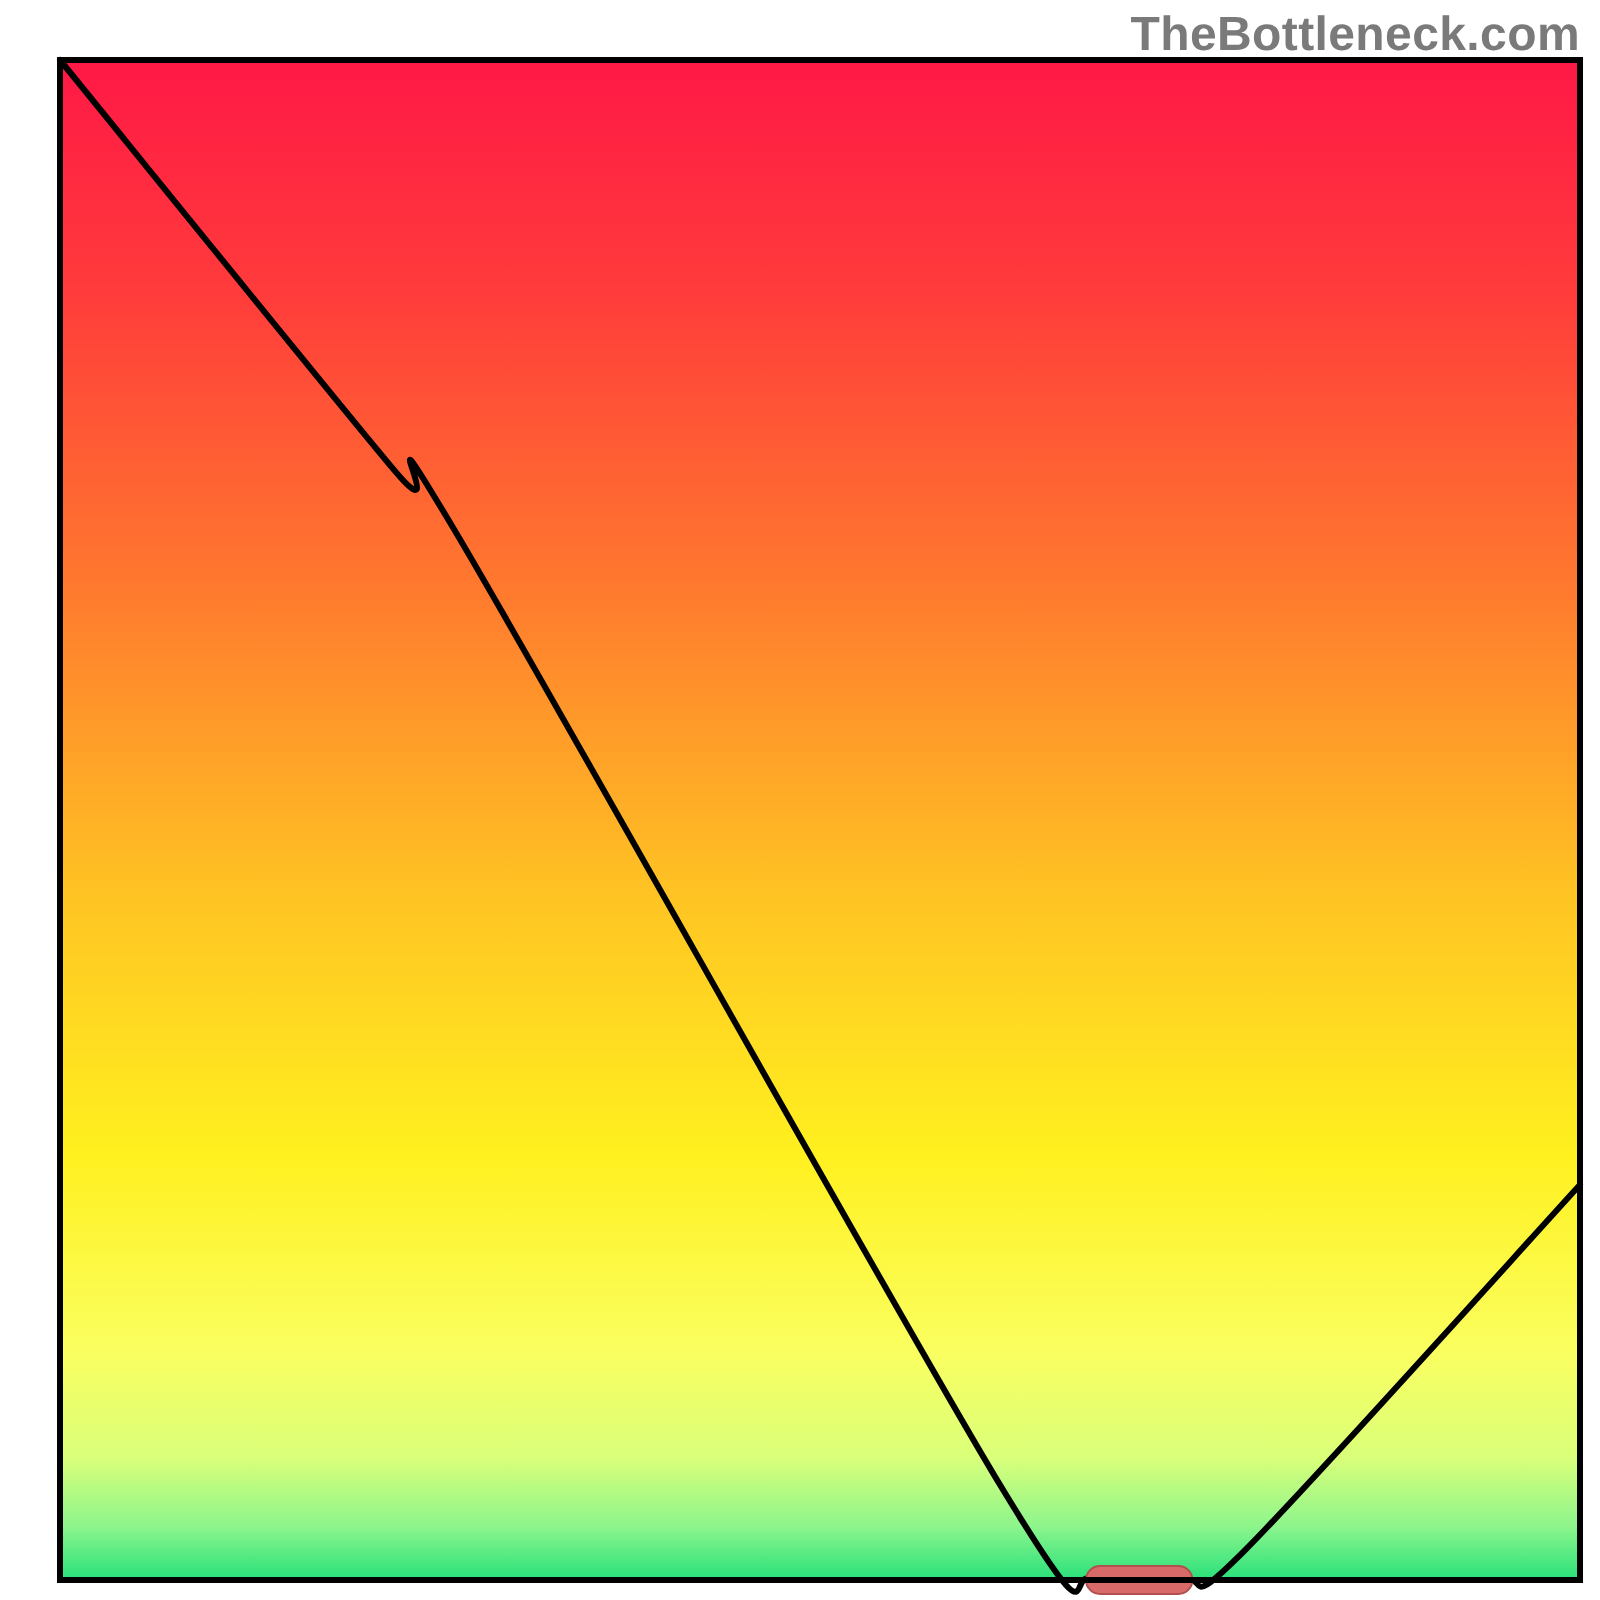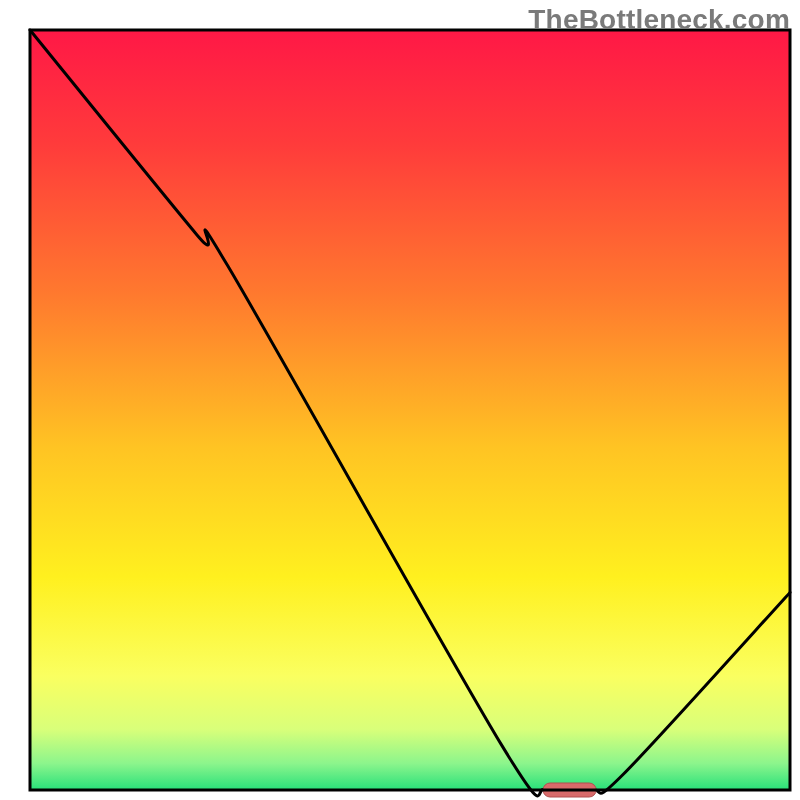--- a/index.html
+++ b/index.html
@@ -12,21 +12,21 @@
   }
   .wrap {
     position: relative;
     width: 800px;
     height: 800px;
   }
   .watermark {
     position: absolute;
     top: 4px;
     right: 10px;
-    font-size: 28px;
+    font-size: 24px;
     font-weight: 600;
     color: #7a7a7a;
     letter-spacing: 0.2px;
   }
   svg {
     display: block;
   }
 </style>
 </head>
 <body>

